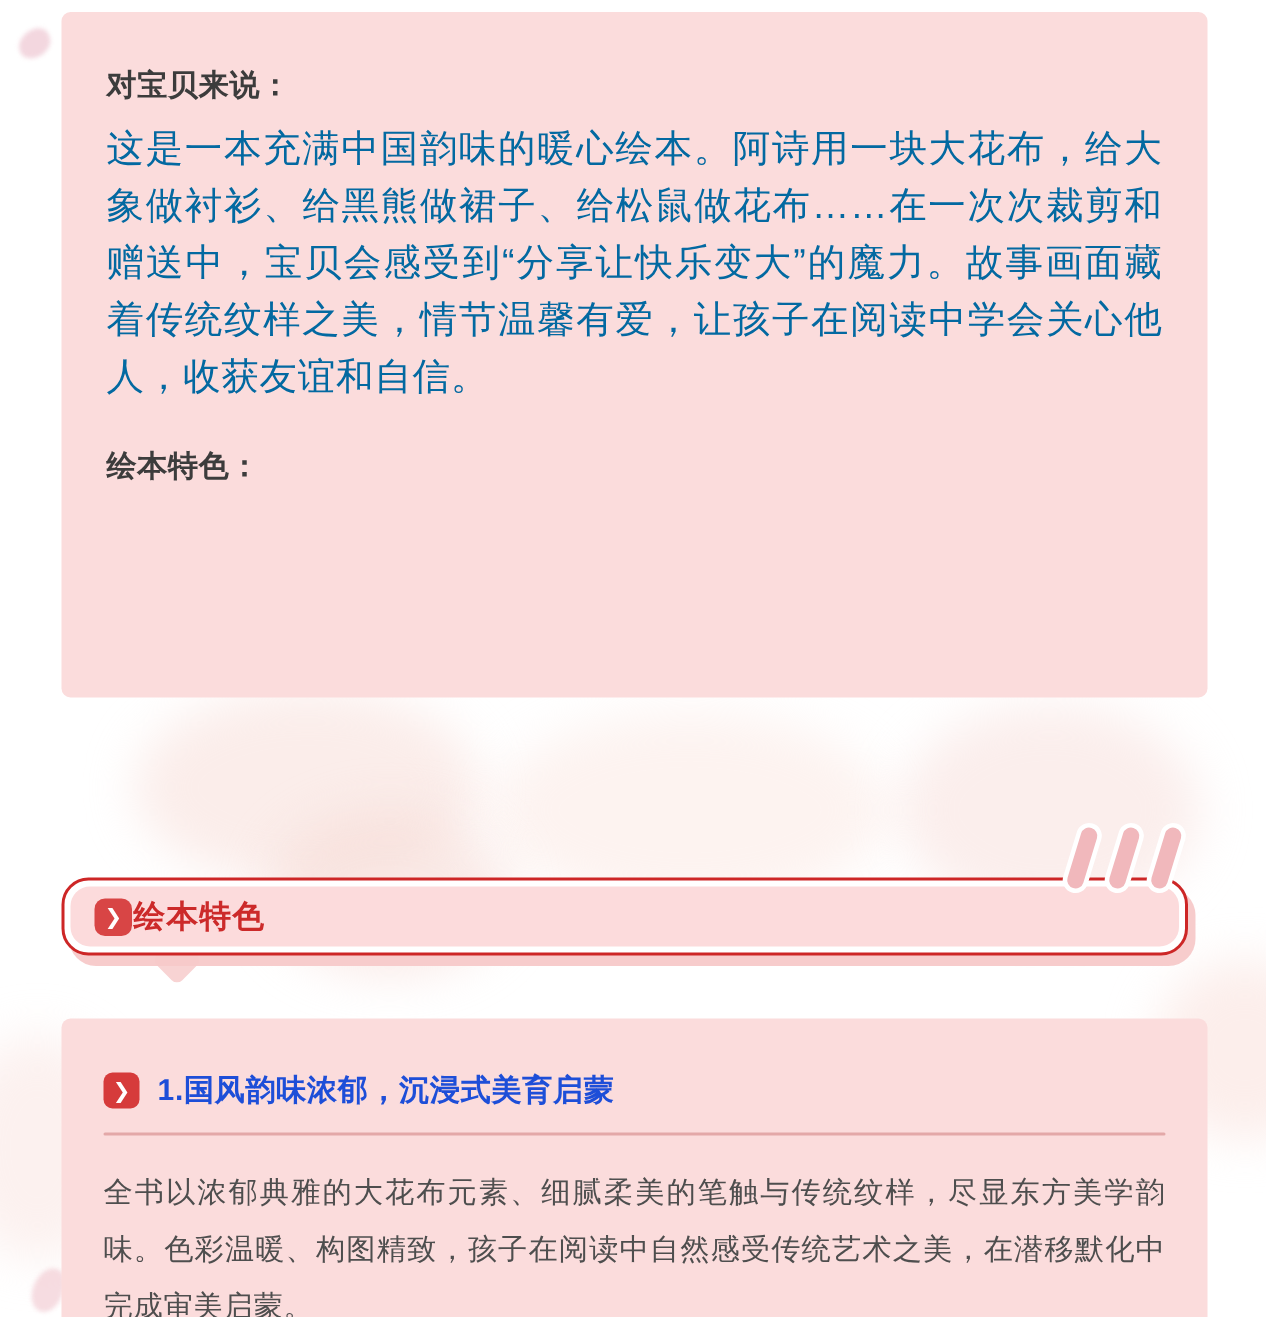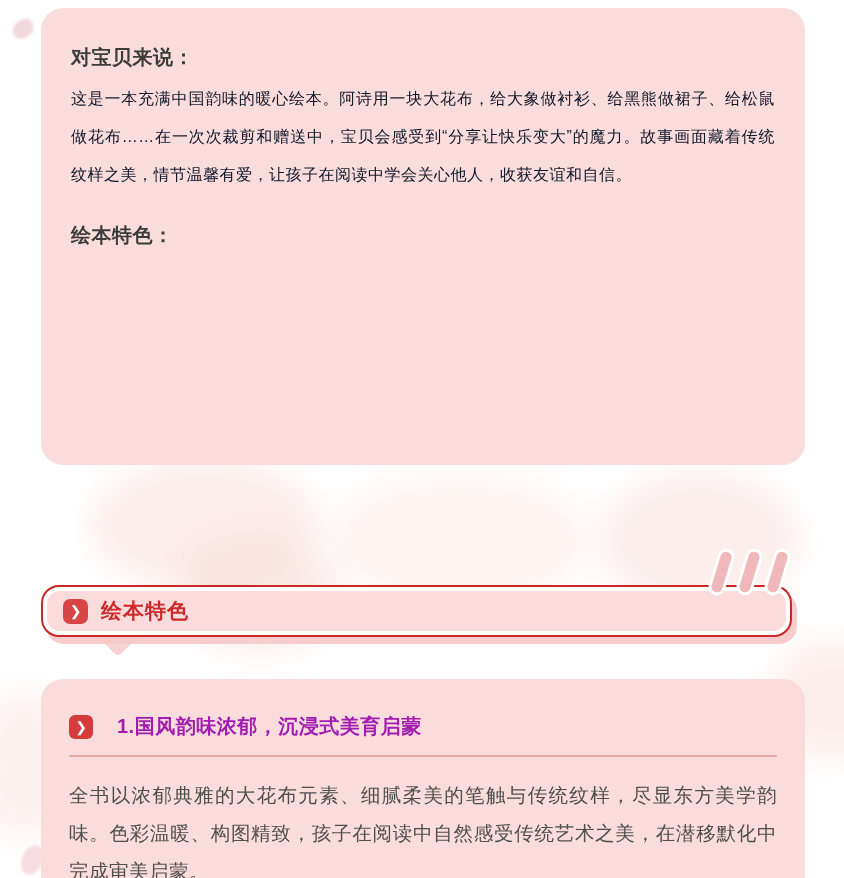--- a/index.html
+++ b/index.html
@@ -32,37 +32,37 @@
   }
   .petal.p1 { left: 12px; top: 20px; width: 22px; height: 18px; background: rgba(233,183,196,.55); transform: rotate(-25deg); }
   .petal.p2 { left: 22px; top: 845px; width: 20px; height: 30px; background: rgba(240,196,205,.6); transform: rotate(15deg); }
 
   
   .card {
     position: absolute;
     left: 41px;
     width: 764px;
     background: #fbdcdc;
-    border-radius: 22px;
+    border-radius: 6px;
   }
   .card.intro-card { top: 8px; height: 457px; padding: 34px 30px 30px 30px; }
   .card.feature-card { top: 679px; height: 420px; padding: 34px 28px 30px 28px; }
 
   .section-title {
     font-size: 20px;
     font-weight: bold;
     color: #3c3c3c;
     line-height: 30px;
     letter-spacing: .5px;
   }
   .section-body {
     margin-top: 8px;
-    font-size: 16px;
+    font-size: 25px;
     line-height: 38px;
-    color: #0f172a;
+    color: #0369a1;
     text-align: justify;
     letter-spacing: .5px;
   }
   .intro-gap { height: 26px; }
 
   
   .pill {
     position: absolute;
     left: 41px;
     top: 585px;
@@ -77,21 +77,21 @@
   .pill-inner {
     position: absolute;
     left: 4px; right: 4px; top: 4px; bottom: 4px;
     background: #fcdbdc;
     border-radius: 13px;
     display: flex;
     align-items: center;
     padding-left: 16px;
   }
   .pill-label {
-    margin-left: 13px;
+    margin-left: 1px;
     font-size: 21px;
     font-weight: bold;
     color: #cc2a2a;
     letter-spacing: 1px;
   }
   .pill-tail {
     position: absolute;
     left: 106px;
     top: 628px;
     width: 24px;
@@ -135,24 +135,24 @@
     line-height: 1;
   }
 
   
   .feature-head {
     display: flex;
     align-items: center;
   }
   .feature-head .chevron-badge { width: 24px; height: 24px; border-radius: 6px; background: #d63b3b; }
   .feature-title {
-    margin-left: 24px;
+    margin-left: 12px;
     font-size: 20px;
     font-weight: bold;
-    color: #a21caf;
+    color: #1d4ed8;
     letter-spacing: .5px;
   }
   .feature-divider {
     margin-top: 15px;
     height: 2px;
     background: #e3a8a8;
     border-radius: 1px;
   }
   .feature-body {
     margin-top: 19px;

